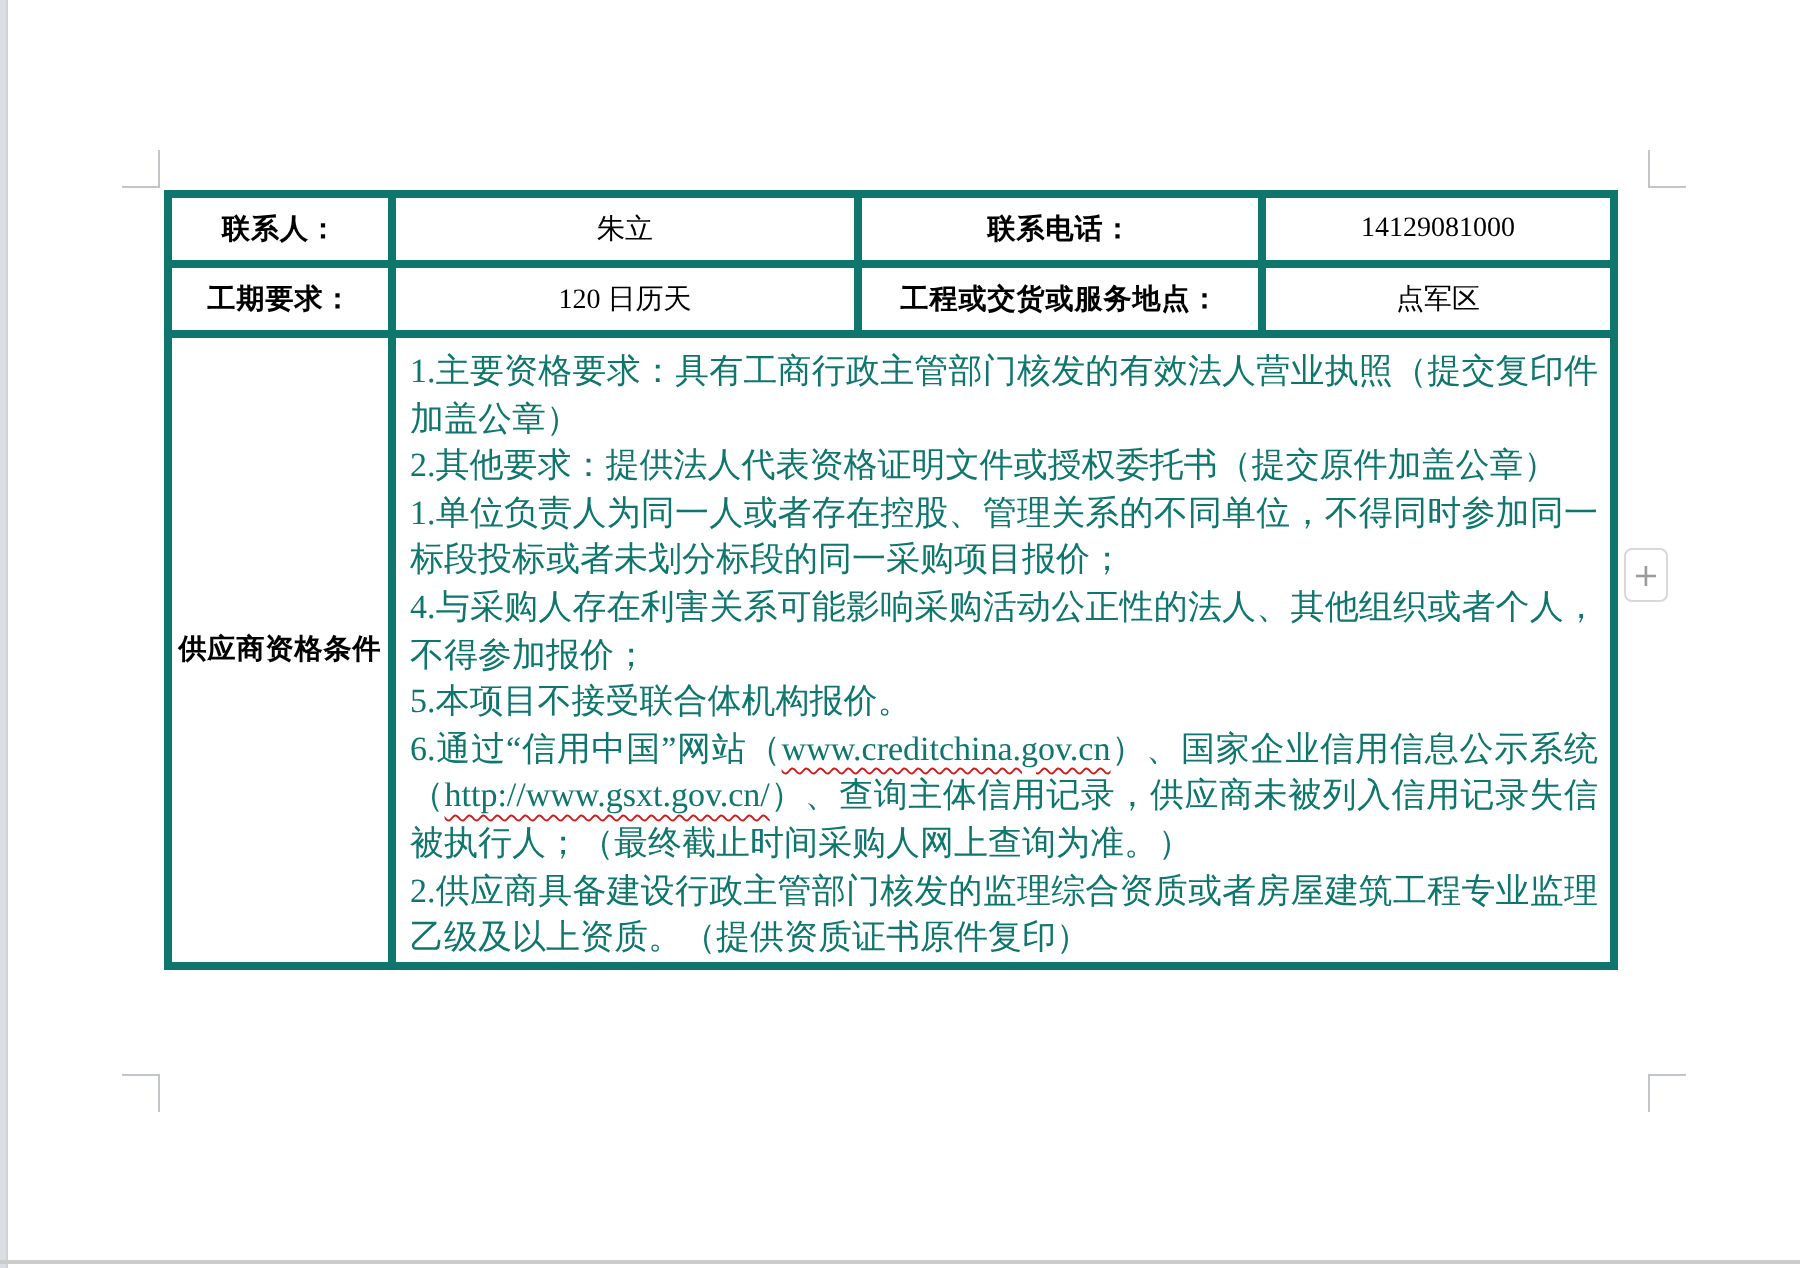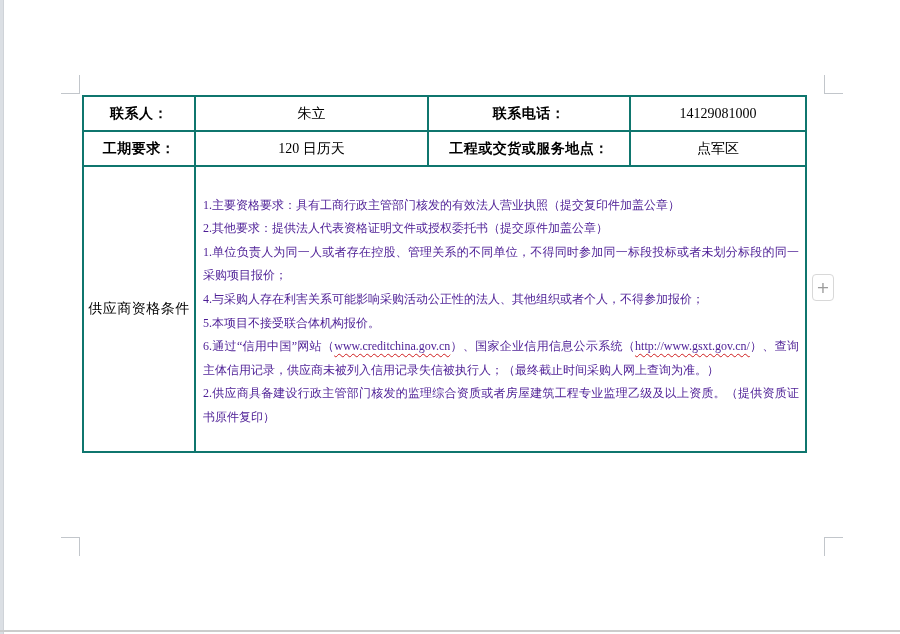--- a/index.html
+++ b/index.html
@@ -41,21 +41,21 @@
   
   table.doc-table {
     position: absolute;
     left: 82px; top: 95px;
     width: 723px;
     border-collapse: collapse;
     table-layout: fixed;
     background: #fff;
   }
   table.doc-table td {
-    border: 2px solid #0f766e;
+    border: 4px solid #0f766e;
     font-size: 14px;
     color: #000;
     text-align: center;
     vertical-align: middle;
     overflow: hidden;
   }
   tr.info-row { height: 35px; }
   td.cell-label {
     font-weight: bold;
     letter-spacing: 0.5px;
@@ -64,33 +64,33 @@
   td.cell-value {
     font-family: "Liberation Serif", "DejaVu Serif", serif;
     font-size: 14.5px;
   }
   td.cell-value.u {
     text-decoration: underline;
     text-underline-offset: 4px;
     text-decoration-thickness: 1px;
   }
   tr.qual-row { height: 286px; }
-  td.qual-label { font-weight: normal; letter-spacing: 0.5px; }
+  td.qual-label { font-weight: bold; letter-spacing: 0.5px; }
   td.qual-content {
     text-align: left;
     vertical-align: top;
     padding: 5px 6px 0 7px;
     font-family: "Liberation Serif", "DejaVu Serif", serif;
   }
   .qual-para {
-    font-size: 12px;
+    font-size: 17px;
     line-height: 23.6px;
     text-align: justify;
     text-justify: inter-character;
-    color: #4c1d95;
+    color: #0f766e;
   }
   .qual-para .url {
     white-space: nowrap;
     font-family: Liberation Serif, serif;
     text-decoration-line: underline;
     text-decoration-style: wavy;
     text-decoration-color: #cf1d1d;
     text-decoration-thickness: 1px;
     text-underline-offset: 3px;
   }

